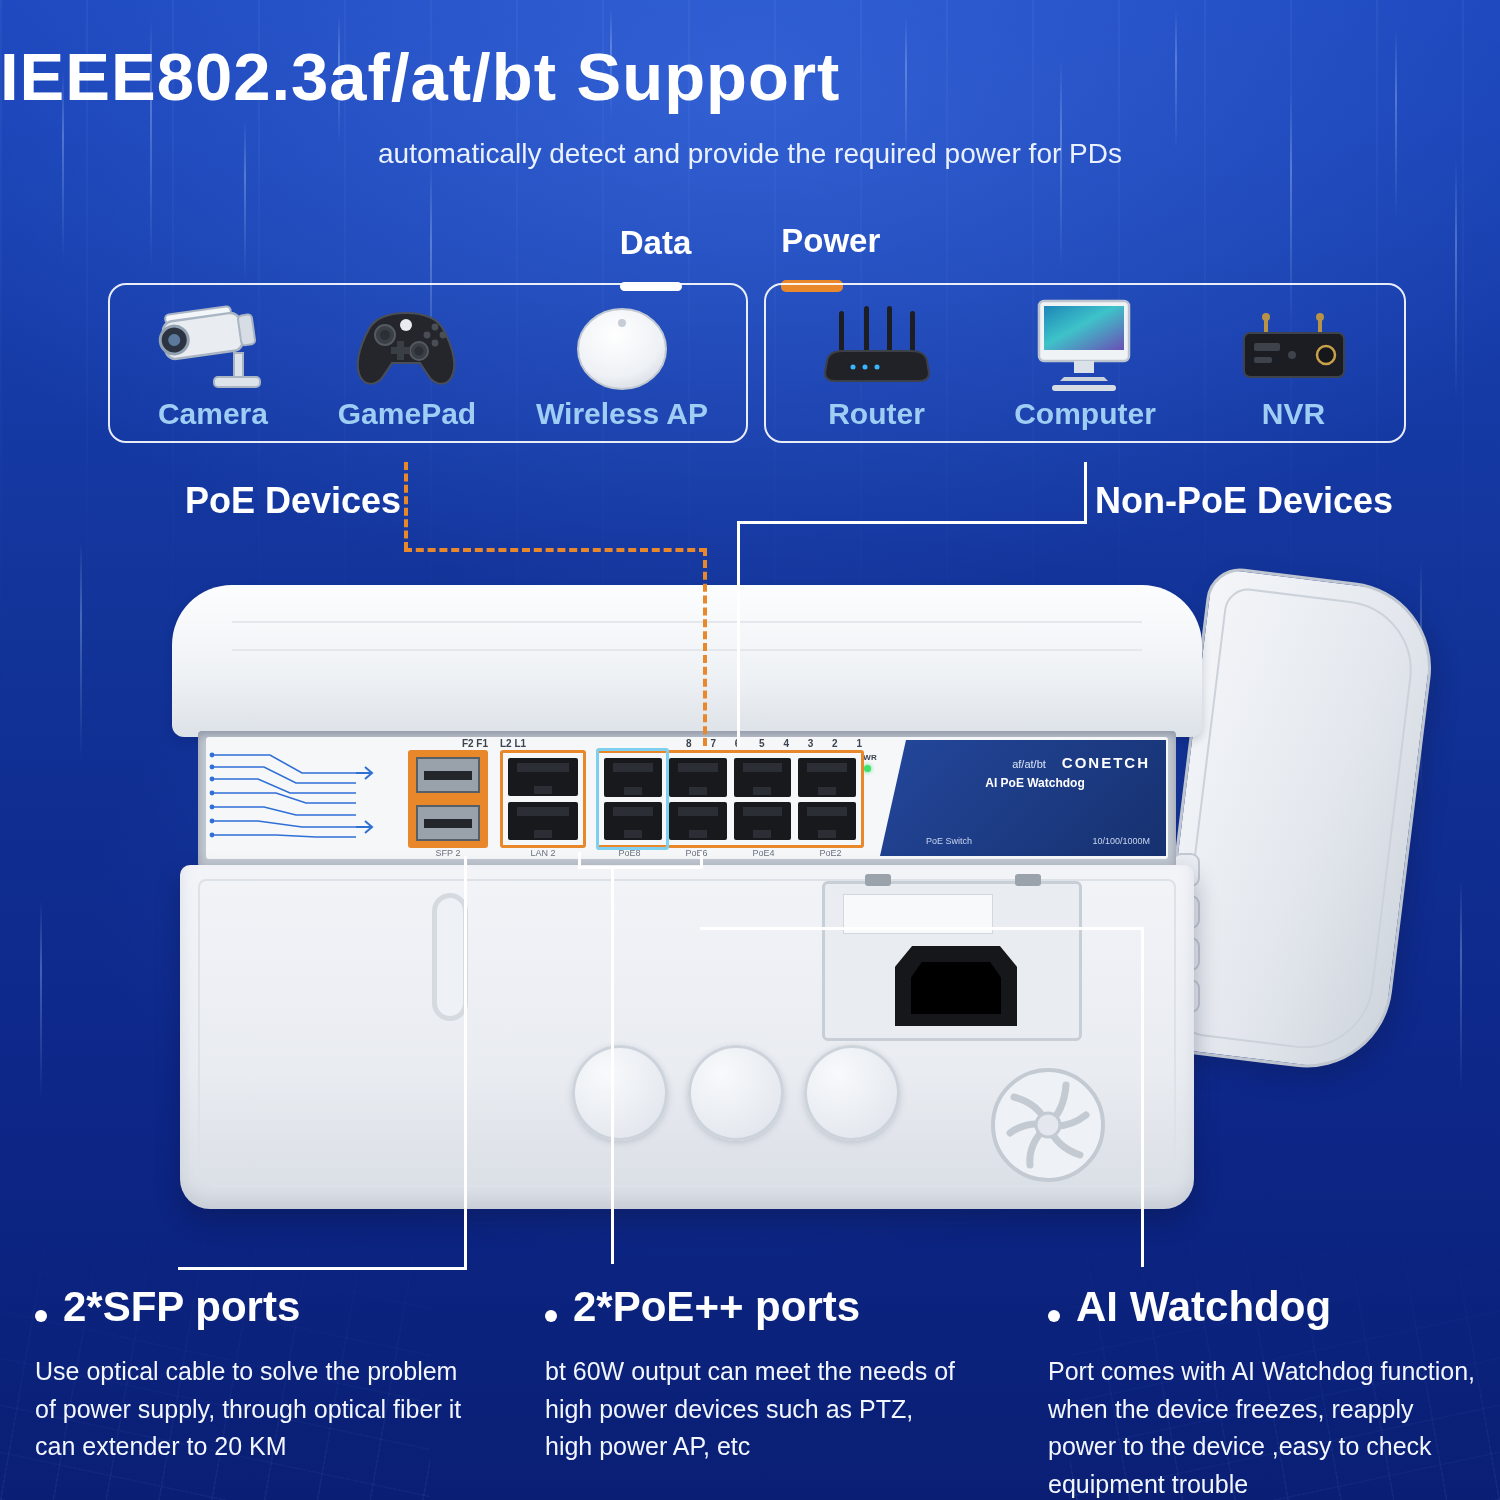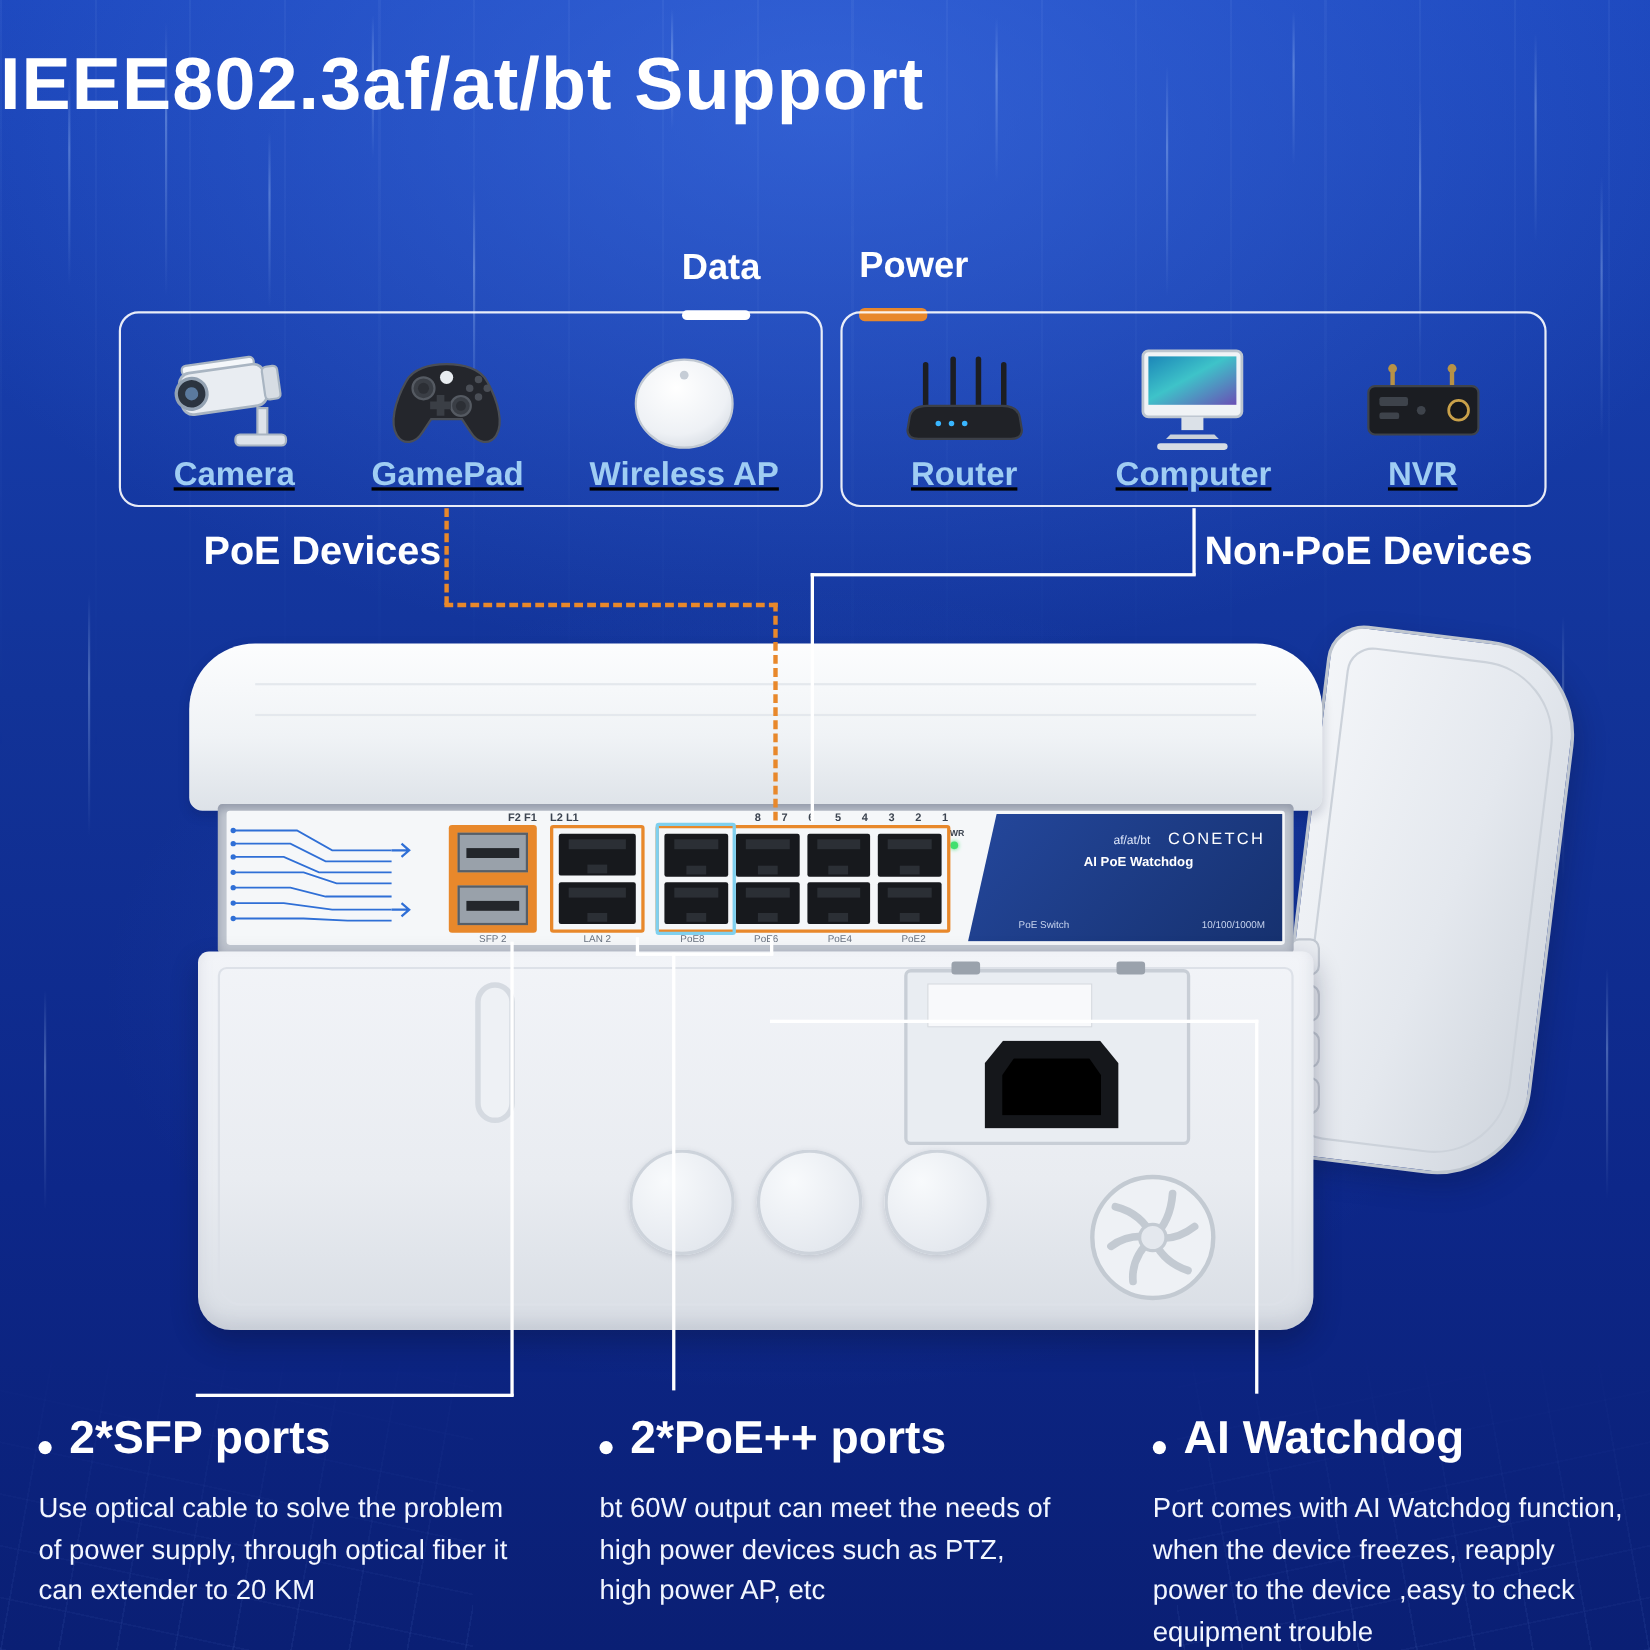--- a/index.html
+++ b/index.html
@@ -46,23 +46,23 @@
            justify-content:center; align-items:center; gap:30px; }
   .legend .pair{ display:flex; gap:20px;flex-direction:column; }
   .legend .pair + .pair{ margin-left:60px; }
   .legend-label{ color:#fff; font-size:33px; font-weight:bold; }
   .swatch{ border-radius:5px; }
   .swatch.data{ width:62px; height:9px; background:#ffffff; }
   .swatch.power{ width:62px; height:12px; background:#e8882b; }
 
   
   .device-box{
-    position:absolute; top:283px; height:178px;
+    position:absolute; top:283px; height:160px;
     border:2px solid rgba(255,255,255,.9); border-radius:18px;
-    display:flex; justify-content:space-around; align-items:flex-end; padding:12px 8px 10px;text-decoration:underline;
+    display:flex; justify-content:space-around; align-items:flex-end; padding:12px 8px 10px;
   }
   .box-poe{ left:108px; width:640px; }
   .box-nonpoe{ left:764px; width:642px; }
   .device{ display:flex; flex-direction:column; align-items:center; }
   .device .icon-wrap{ height:106px; display:flex; align-items:flex-end; justify-content:center; }
   .device-label{ font-size:30px; font-weight:bold; color:#9fcdf3; margin-top:2px; }
 
   .caption{ position:absolute; top:480px; color:#fff; font-size:36px; font-weight:bold; }
   .caption-poe{ left:185px; }
   .caption-nonpoe{ left:1095px; }
@@ -145,21 +145,21 @@
   .bl-sfp{ left:202px; width:80px; text-align:center; }
   .bl-lan{ left:294px; width:86px; text-align:center; }
   .bl-poe{ left:390px; width:268px; display:flex; justify-content:space-around; }
 
   .badge{ position:absolute; left:674px; top:3px; width:286px; height:116px;
         background:linear-gradient(135deg,#24479c 0%,#16316f 100%);
         clip-path:polygon(26px 0, 100% 0, 100% 100%, 0 100%);
         color:#fff; padding:14px 16px 8px 40px; }
   .badge-row1{ display:flex; justify-content:flex-end; align-items:baseline; gap:16px; }
   .badge-std{ font-size:11px; color:#dce6fa; }
-  .badge-brand{ font-size:15px; font-weight:normal; letter-spacing:2px; }
+  .badge-brand{ font-size:15px; font-weight:bold; letter-spacing:2px; }
   .badge-model{ margin-top:5px; text-align:center; font-size:12px; font-weight:bold; }
   .badge-bottom{ position:absolute; left:46px; right:16px; bottom:10px; display:flex;
         justify-content:space-between; font-size:9px; color:#c8d5ef; }
 
   .base{ position:absolute; left:8px; top:280px; width:1014px; height:344px;
         background:linear-gradient(180deg,#f2f4f8 0%,#e9ecf1 60%,#d8dde4 100%);
         border-radius:10px 10px 30px 30px;
         box-shadow:0 12px 24px rgba(8,16,50,.32), inset 0 -8px 14px rgba(120,130,150,.18); }
   .base::before{ content:""; position:absolute; inset:14px 18px 22px; border:2px solid #dde1e8;
         border-radius:8px 8px 22px 22px; }
@@ -212,20 +212,21 @@
     <i class="streak" style="left:1455px;top:160px;height:240px"></i>
     <i class="streak" style="left:80px;top:540px;height:220px"></i>
     <i class="streak" style="left:1420px;top:560px;height:240px"></i>
     <i class="streak" style="left:40px;top:900px;height:200px"></i>
     <i class="streak" style="left:1460px;top:880px;height:210px"></i>
   </div>
   <div class="grid-bl"></div>
   <div class="grid-br"></div>
 
   <h1 class="title">IEEE802.3af/at/bt Support</h1>
+  <div class="subtitle">automatically detect and provide the required power for PDs</div>
 
   <div class="legend">
     <div class="pair">
       <span class="legend-label">Data</span>
       <span class="swatch data"></span>
     </div>
     <div class="pair">
       <span class="legend-label">Power</span>
       <span class="swatch power"></span>
     </div>

